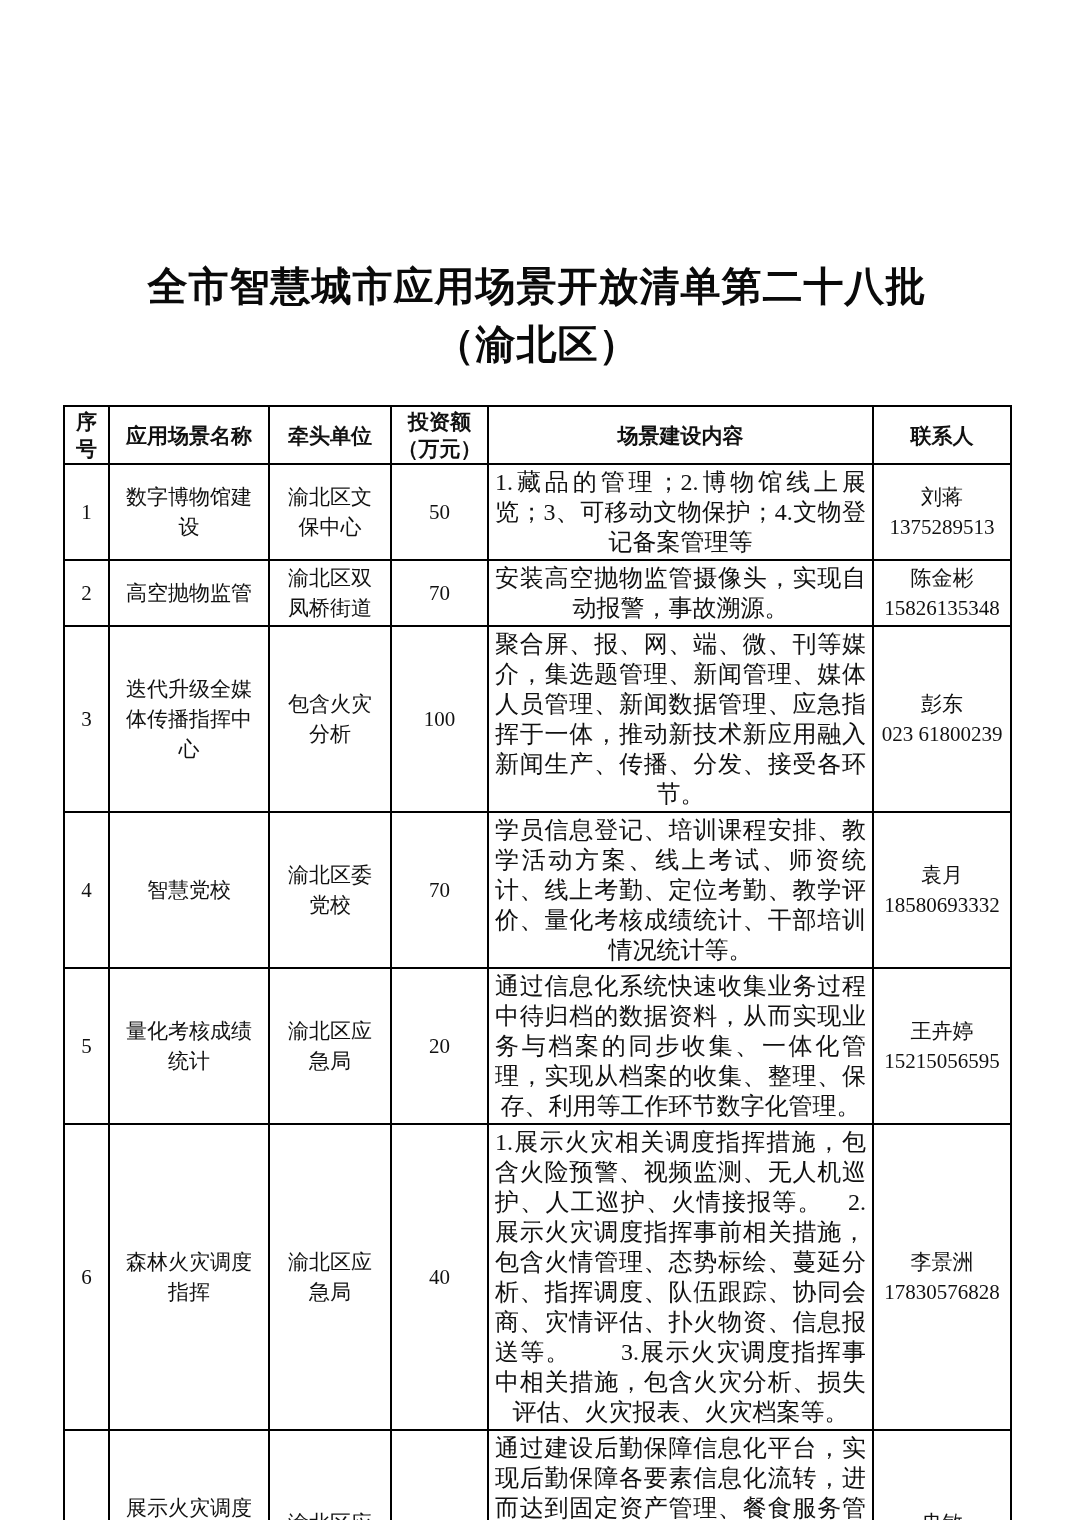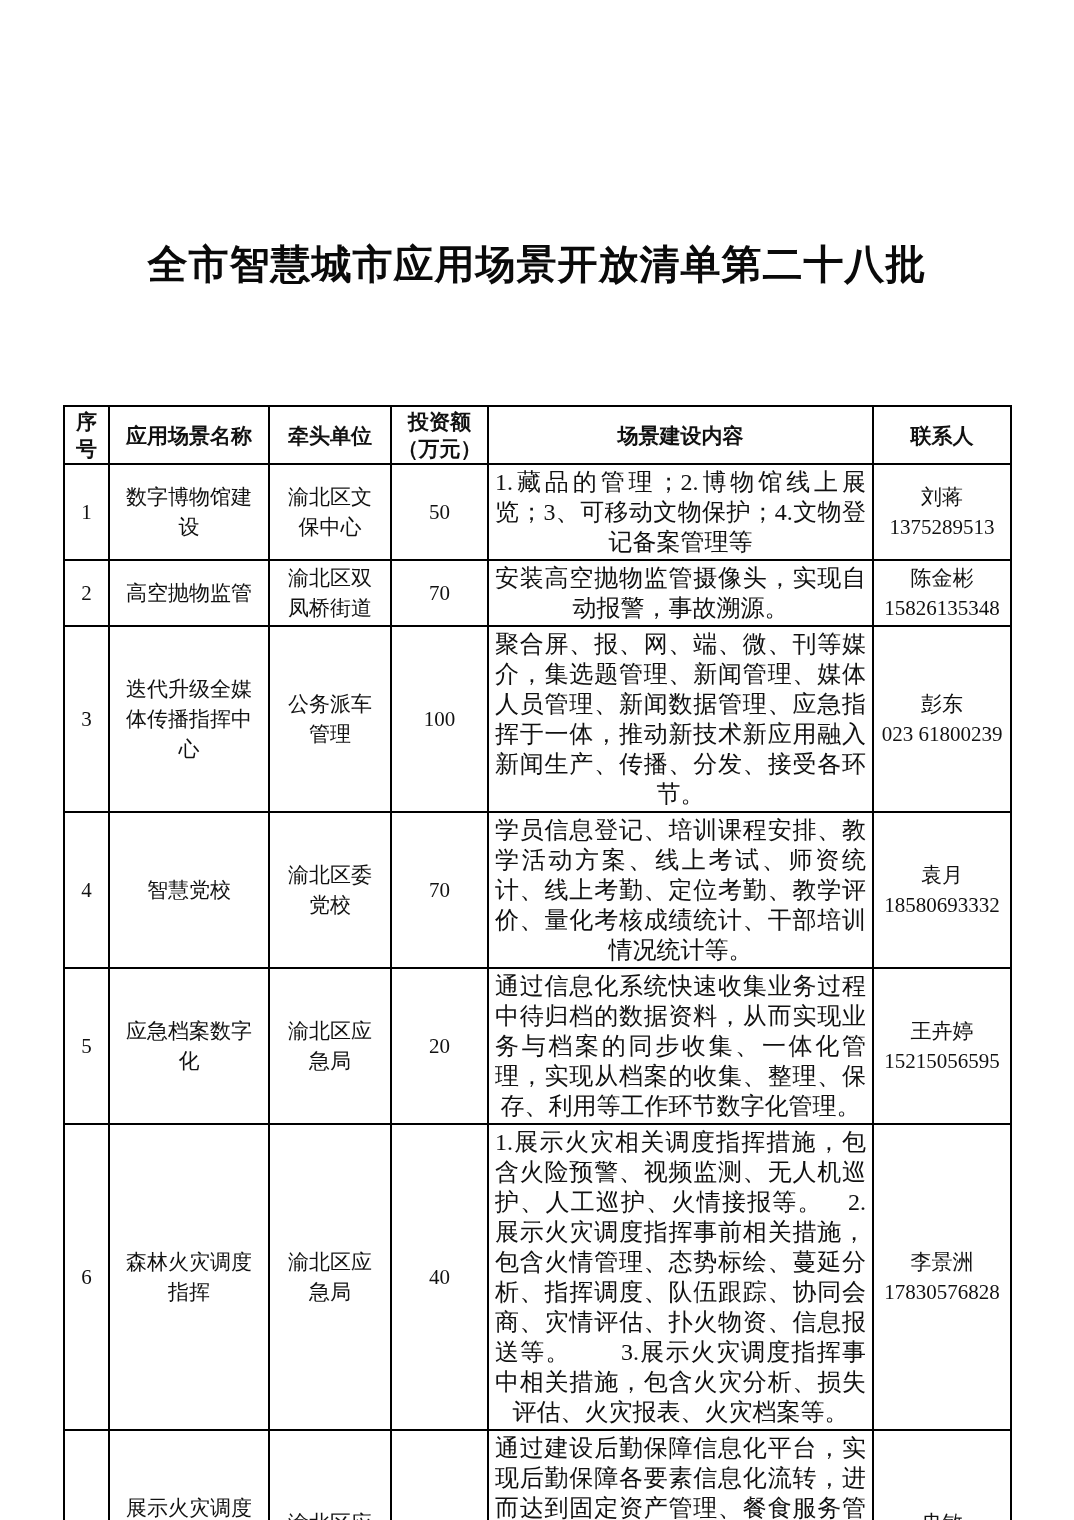--- a/index.html
+++ b/index.html
@@ -7,21 +7,21 @@
     position: relative;
     width: 1074px;
     height: 1520px;
     background: #ffffff;
     color: #111111;
     font-family: "Liberation Serif", "DejaVu Serif", serif;
     overflow: hidden;
   }
   .title {
     position: absolute;
-    top: 236px;
+    top: 258px;
     left: 0;
     width: 100%;
     margin: 0;
     text-align: center;
     font-size: 40px;
     font-weight: 700;
     line-height: 58px;
     letter-spacing: 1px;
     color: #0a0a0a;
   }
@@ -69,20 +69,21 @@
   tbody tr:nth-child(5) { height: 120px; }
   tbody tr:nth-child(6) { height: 235px; }
   tbody tr:nth-child(7) { height: 144px; }
 </style>
 </head>
 <body>
 
 <div class="page">
   <h1 class="title">
     <span>全市智慧城市应用场景开放清单第二十八批</span><br>
+    <span>（渝北区）</span>
   </h1>
 
   <table class="list-table">
     <colgroup>
       <col style="width:45px">
       <col style="width:160px">
       <col style="width:122px">
       <col style="width:97px">
       <col style="width:385px">
       <col style="width:138px">
@@ -110,36 +111,36 @@
           <td class="cell-center">2</td>
           <td class="cell-name">高空抛物监管</td>
           <td class="cell-unit">渝北区双凤桥街道</td>
           <td class="cell-center">70</td>
           <td class="cell-content">安装高空抛物监管摄像头，实现自动报警，事故溯源。</td>
           <td class="cell-contact"><span>陈金彬</span><br><span>15826135348</span></td>
         </tr>
         <tr>
           <td class="cell-center">3</td>
           <td class="cell-name">迭代升级全媒体传播指挥中心</td>
-          <td class="cell-unit">公务派车管理</td>
+          <td class="cell-unit">包含火灾分析</td>
           <td class="cell-center">100</td>
           <td class="cell-content">聚合屏、报、网、端、微、刊等媒介，集选题管理、新闻管理、媒体人员管理、新闻数据管理、应急指挥于一体，推动新技术新应用融入新闻生产、传播、分发、接受各环节。</td>
           <td class="cell-contact"><span>彭东</span><br><span>023 61800239</span></td>
         </tr>
         <tr>
           <td class="cell-center">4</td>
           <td class="cell-name">智慧党校</td>
           <td class="cell-unit">渝北区委党校</td>
           <td class="cell-center">70</td>
           <td class="cell-content">学员信息登记、培训课程安排、教学活动方案、线上考试、师资统计、线上考勤、定位考勤、教学评价、量化考核成绩统计、干部培训情况统计等。</td>
           <td class="cell-contact"><span>袁月</span><br><span>18580693332</span></td>
         </tr>
         <tr>
           <td class="cell-center">5</td>
-          <td class="cell-name">应急档案数字化</td>
+          <td class="cell-name">量化考核成绩统计</td>
           <td class="cell-unit">渝北区应急局</td>
           <td class="cell-center">20</td>
           <td class="cell-content">通过信息化系统快速收集业务过程中待归档的数据资料，从而实现业务与档案的同步收集、一体化管理，实现从档案的收集、整理、保存、利用等工作环节数字化管理。</td>
           <td class="cell-contact"><span>王卉婷</span><br><span>15215056595</span></td>
         </tr>
         <tr>
           <td class="cell-center">6</td>
           <td class="cell-name">森林火灾调度指挥</td>
           <td class="cell-unit">渝北区应急局</td>
           <td class="cell-center">40</td>

